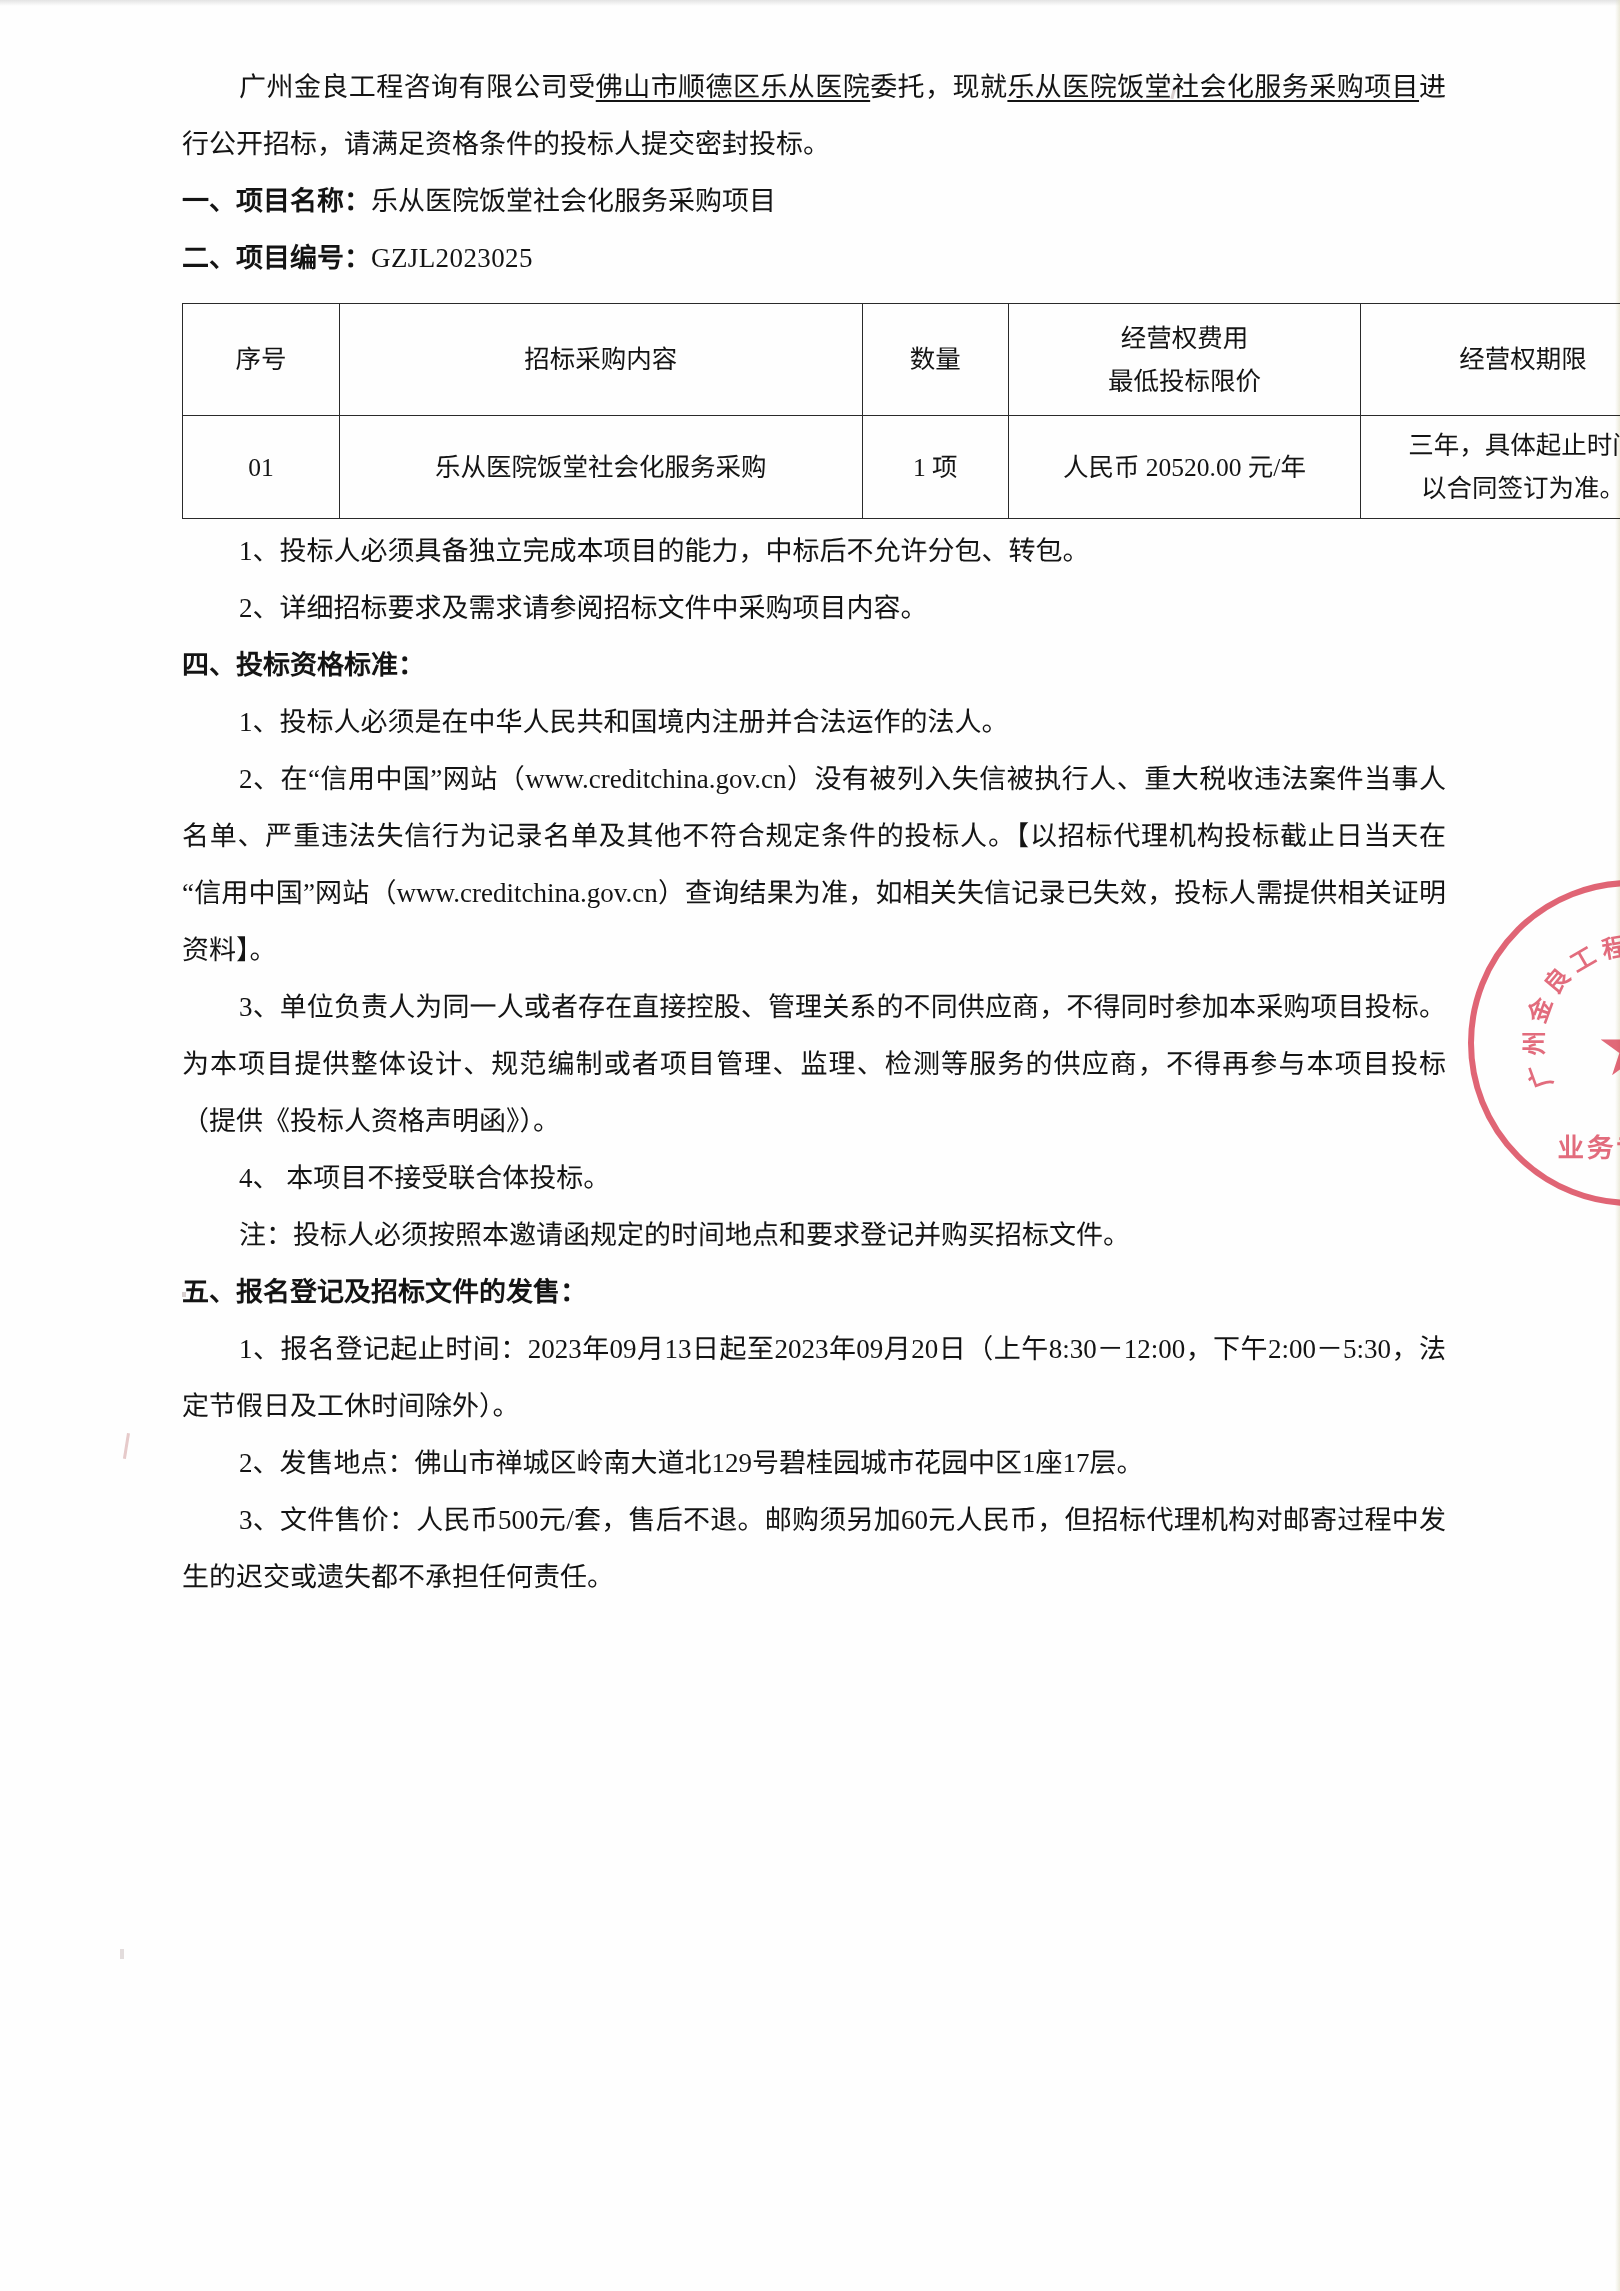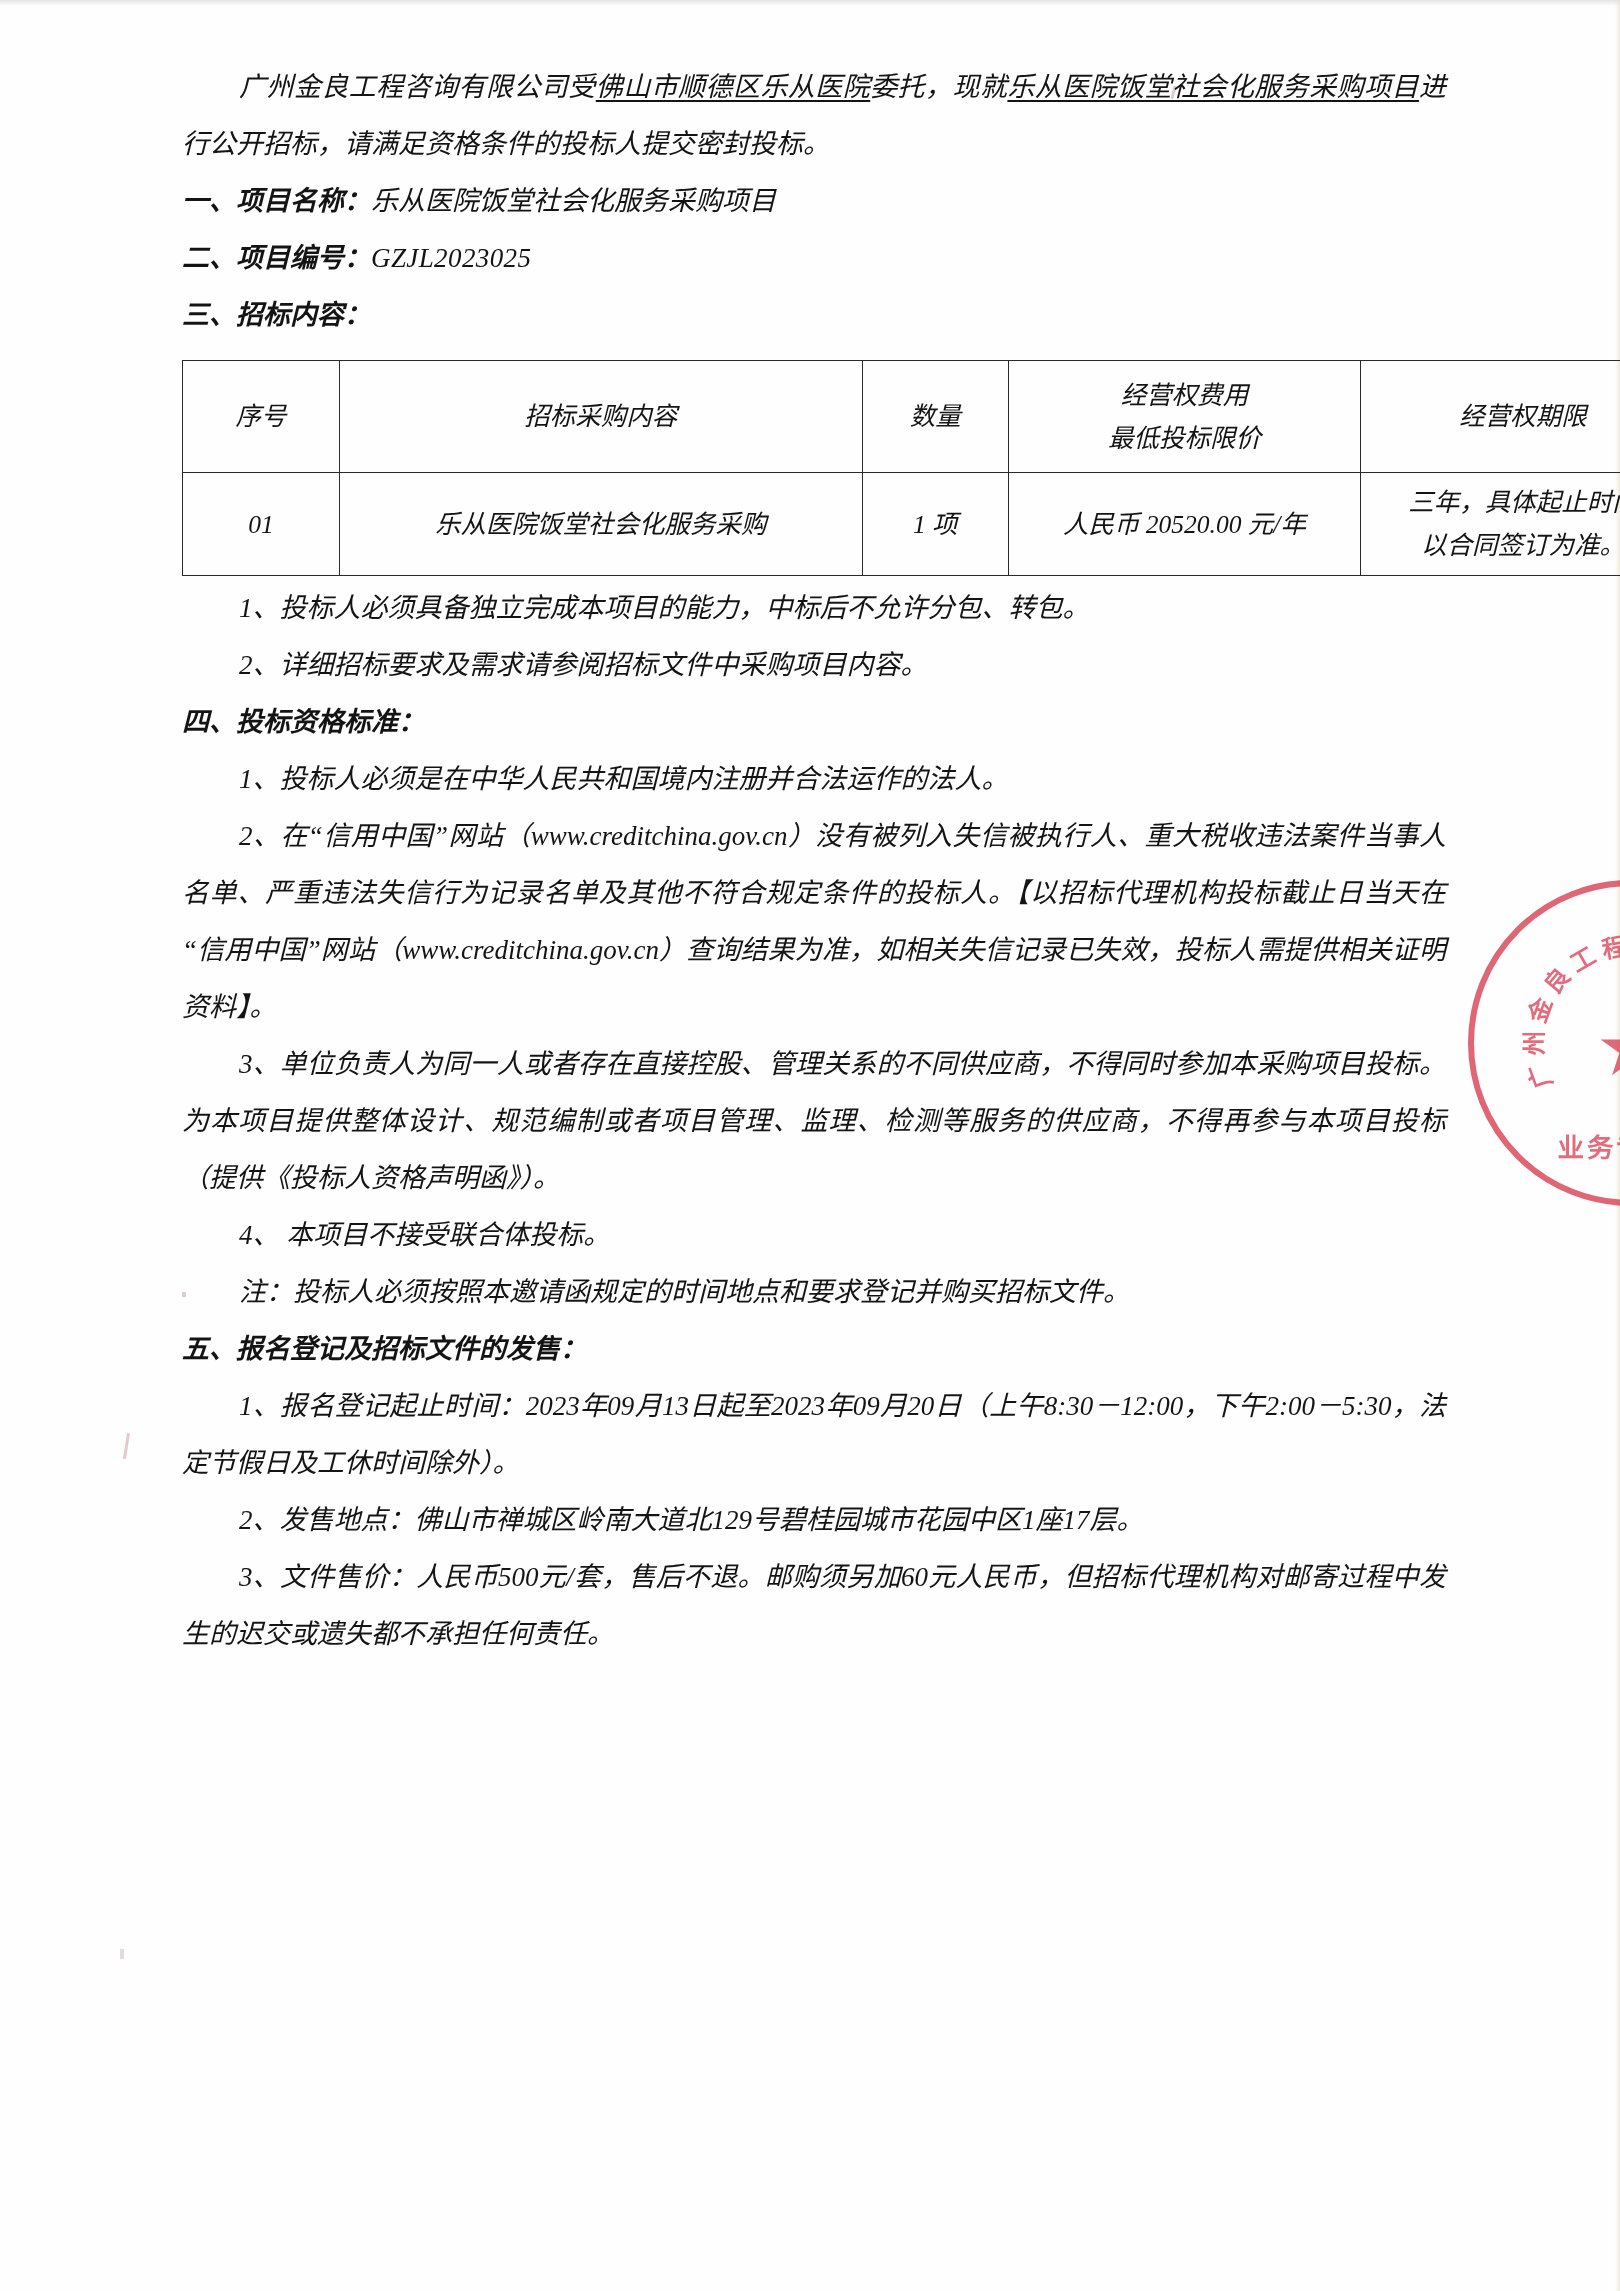--- a/index.html
+++ b/index.html
@@ -61,21 +61,20 @@
     padding-top: 267px;
     color: #111;
   }
 
   .body-block {
     margin-top: 59px;
     font-size: 27px;
     line-height: 57px;
     text-align: justify;
     text-justify: inter-ideograph;
-    font-style: italic;
   }
 
   p.para {
     margin: 0;
     font-size: 27px;
     line-height: 57px;
     text-align: justify;
     text-justify: inter-ideograph;
   }
 
@@ -195,21 +194,20 @@
 
 
     <div class="body-block">
 
       <p class="para indent2"><span>广州金良工程咨询有限公司受</span><span class="u">佛山市顺德区乐从医院</span><span>委托，现就</span><span class="u">乐从医院饭堂社会化服务采购项目</span><span>进行公开招标，请满足资格条件的投标人提交密封投标。</span></p>
 
       <p class="para"><span class="sec-head">一、项目名称：</span><span>乐从医院饭堂社会化服务采购项目</span></p>
 
       <p class="para"><span class="sec-head">二、项目编号：</span><span class="latin">GZJL2023025</span></p>
 
-      <p class="sec-head">三、招标内容：</p>
 
       <table class="bid-table">
         <thead>
           <tr>
             <td class="col-no">序号</td>
             <td class="col-item">招标采购内容</td>
             <td class="col-qty">数量</td>
             <td class="col-fee two-line">
               <span>经营权费用</span>
               <span>最低投标限价</span>

